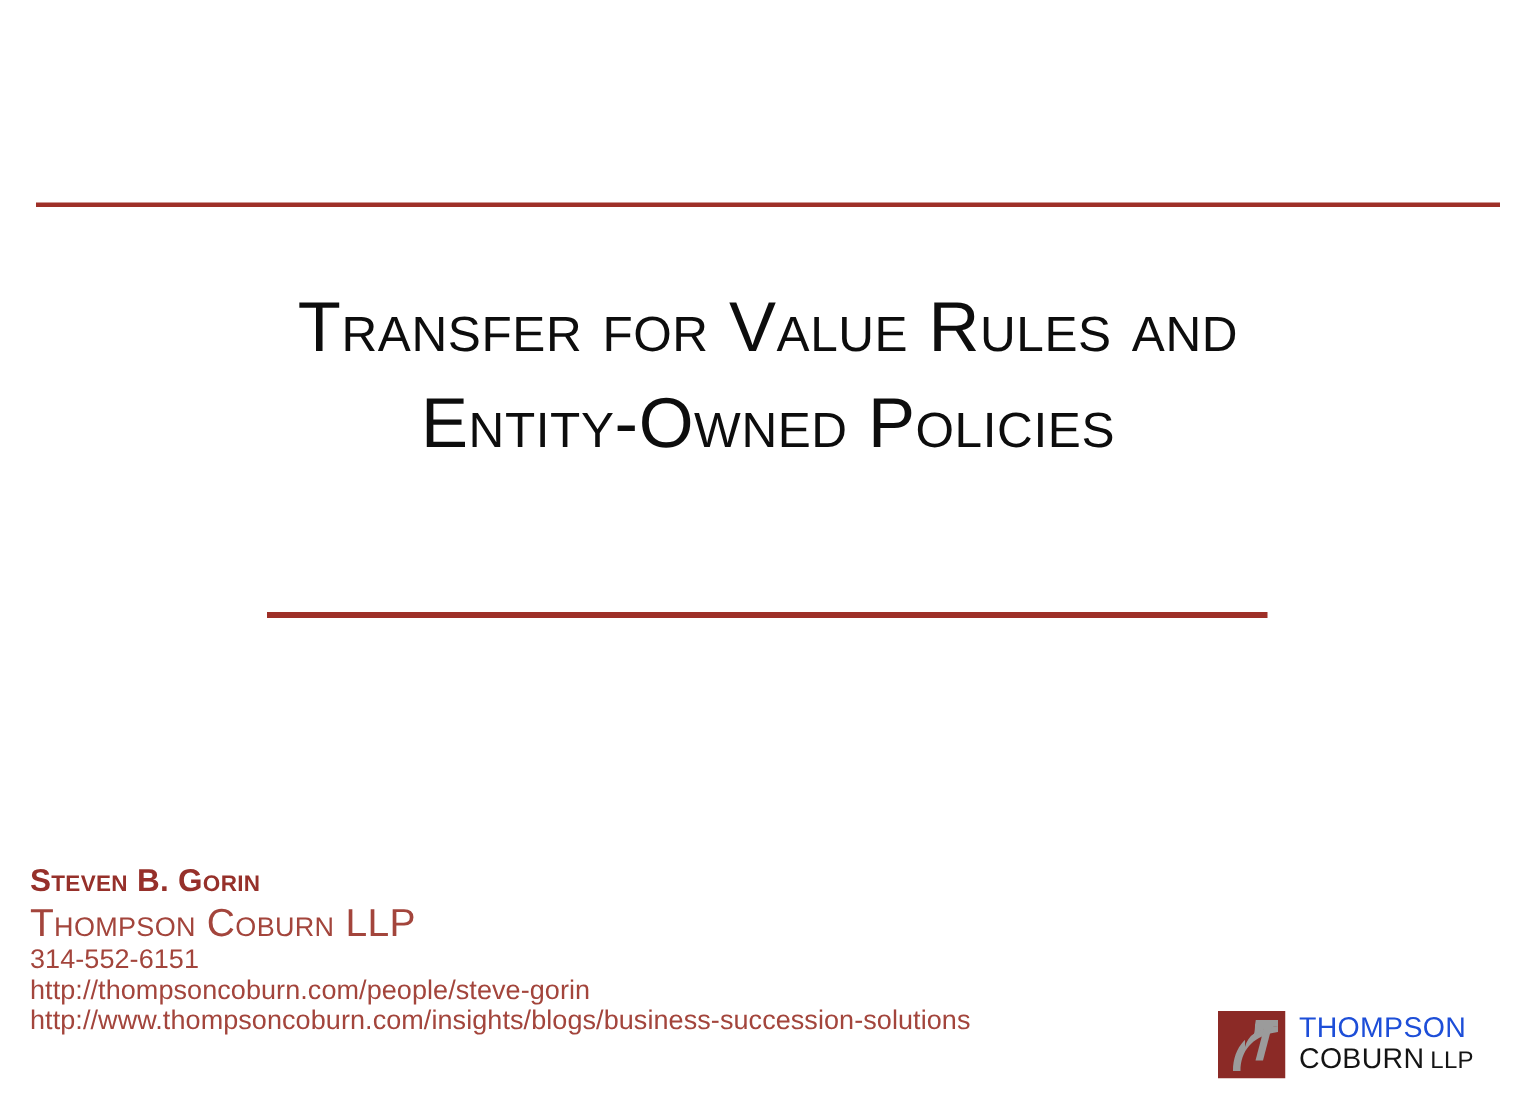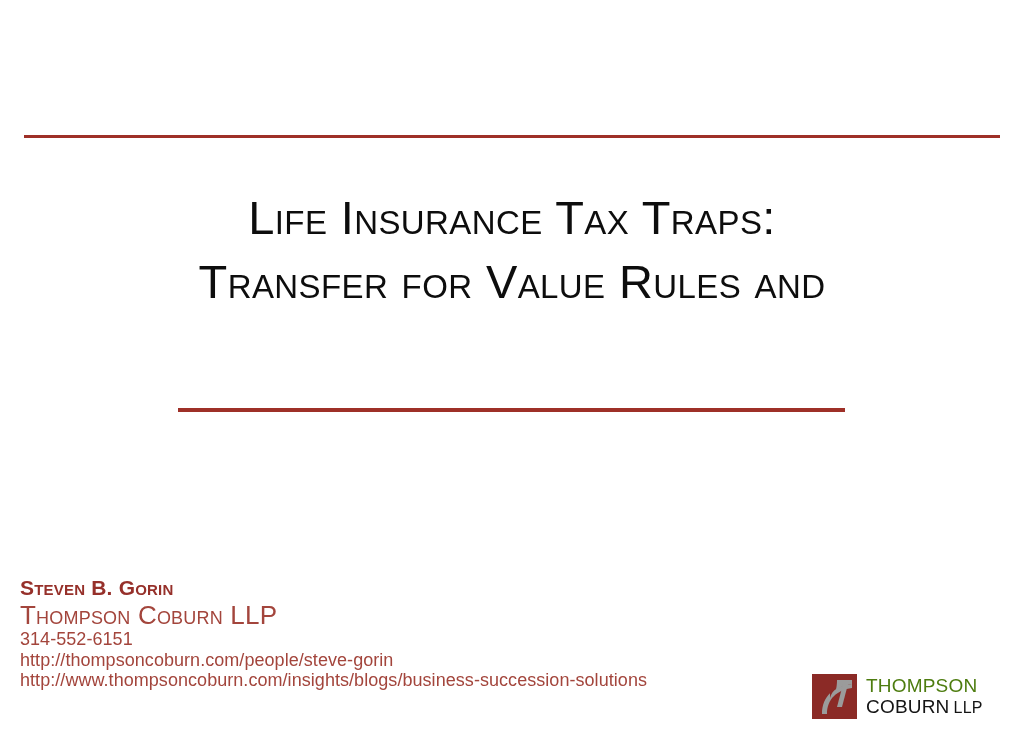--- a/index.html
+++ b/index.html
@@ -105,21 +105,21 @@
   .logo-word {
     margin-left: 9px;
     display: flex;
     flex-direction: column;
     justify-content: center;
     line-height: 1;
   }
   .logo-word-top {
     font-size: 19px;
     letter-spacing: 0.2px;
-    color: #4d7c0f;
+    color: #1d4ed8;
     line-height: 21px;
   }
   .logo-word-bot {
     font-size: 19px;
     letter-spacing: 0.2px;
     color: #141414;
     line-height: 21px;
     display: flex;
     align-items: baseline;
   }
@@ -131,22 +131,22 @@
   }
 </style>
 </head>
 <body>
 
 <div class="slide">
 
   <div class="rule-top"></div>
 
   <div class="title-block">
-    <span class="title-line">Life Insurance Tax Traps:</span>
     <span class="title-line">Transfer for Value Rules and</span>
+    <span class="title-line">Entity-Owned Policies</span>
   </div>
 
   <div class="rule-mid"></div>
 
   <div class="contact">
     <div class="contact-name">Steven B. Gorin</div>
     <div class="contact-firm">Thompson Coburn LLP</div>
     <div class="contact-line">314-552-6151</div>
     <div class="contact-line">http://thompsoncoburn.com/people/steve-gorin</div>
     <div class="contact-line">http://www.thompsoncoburn.com/insights/blogs/business-succession-solutions</div>

